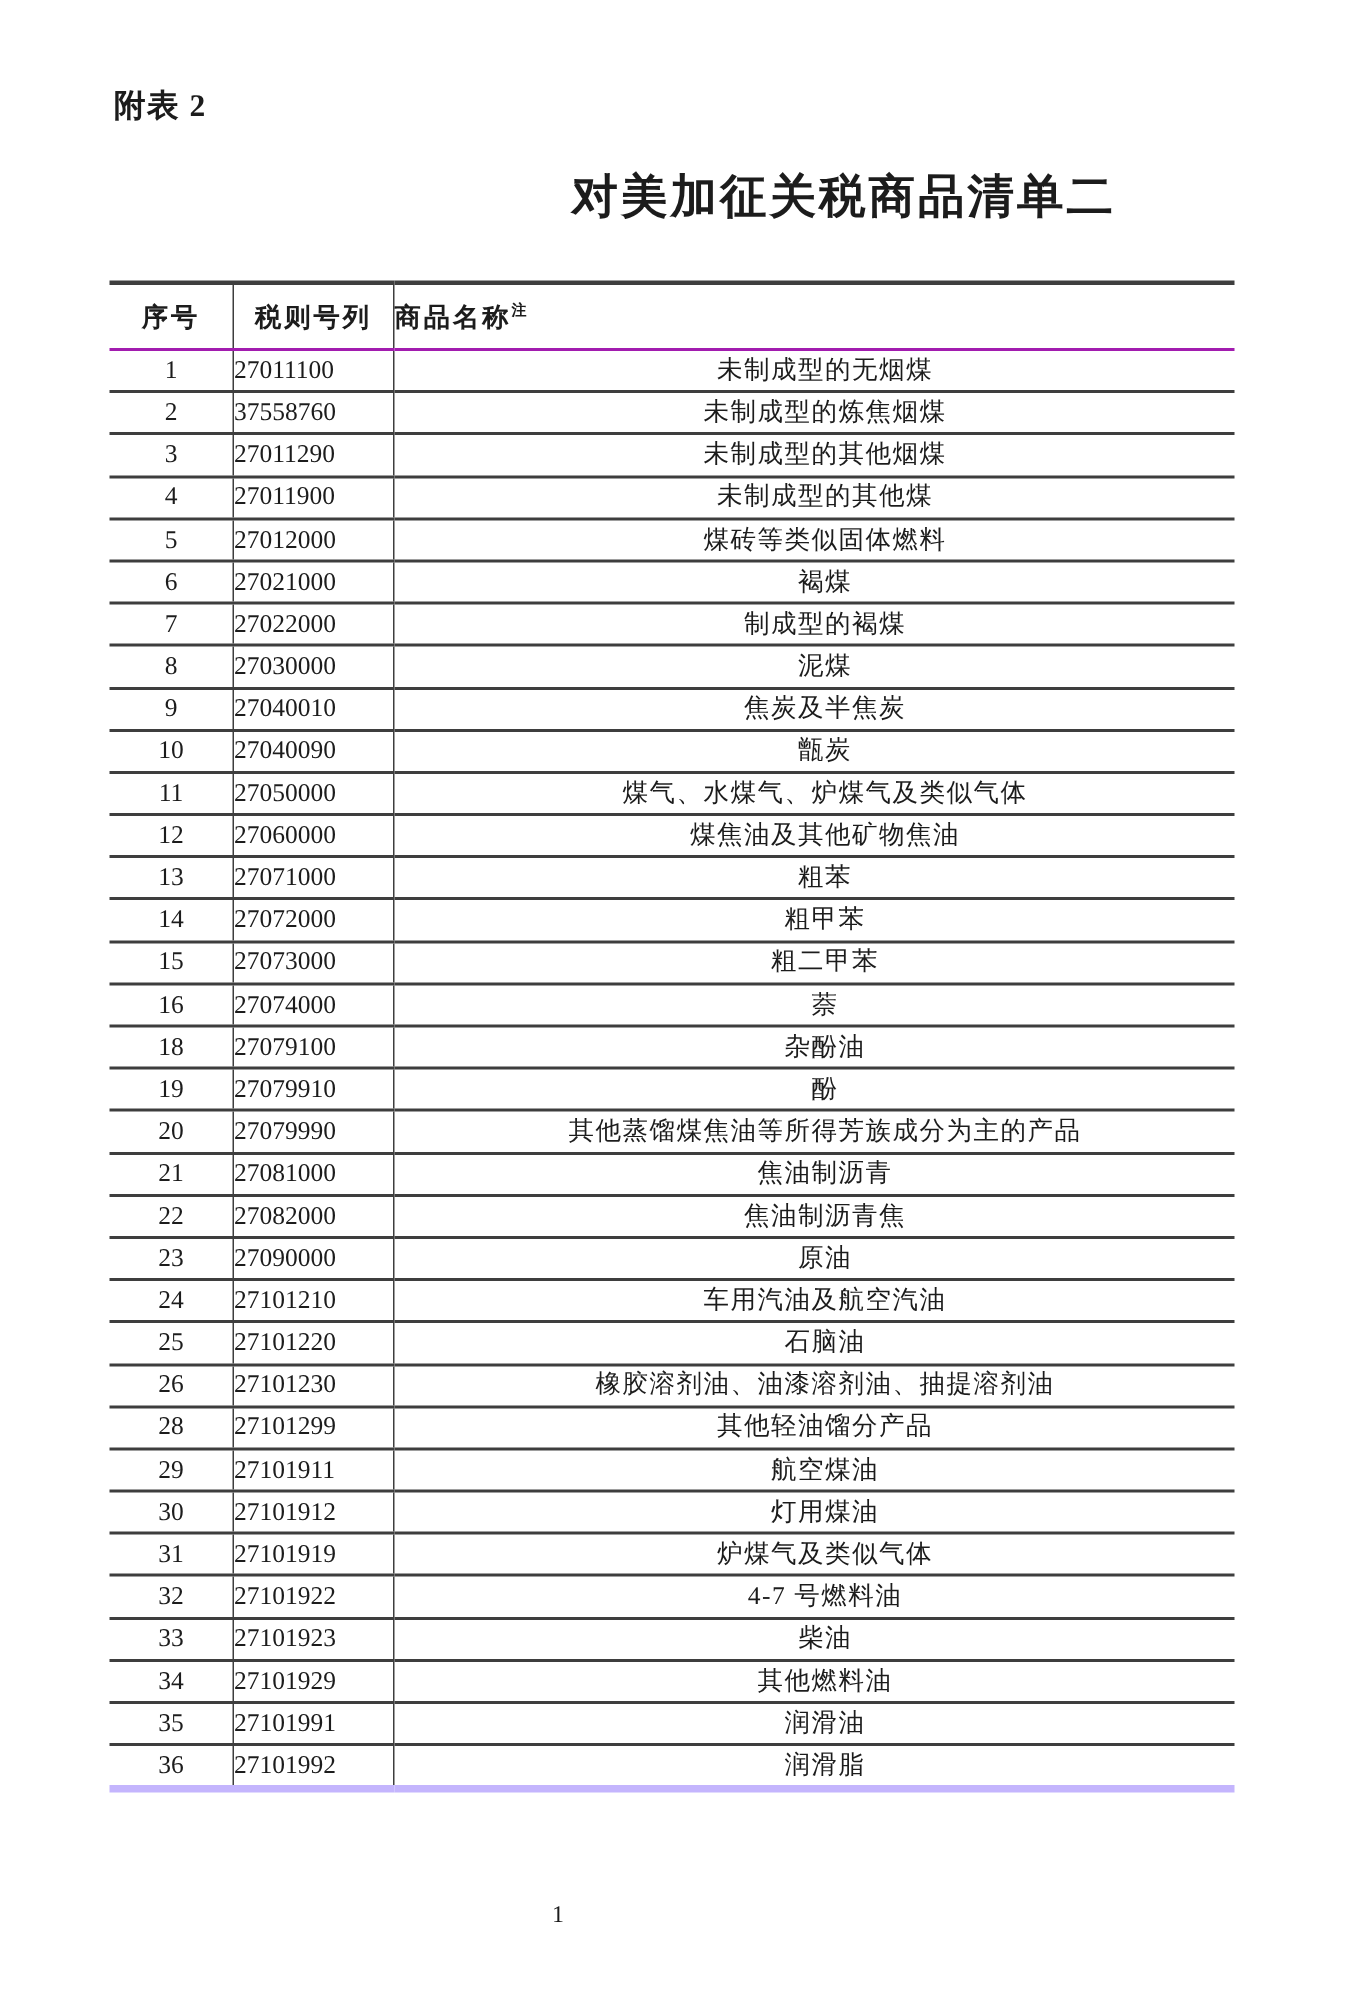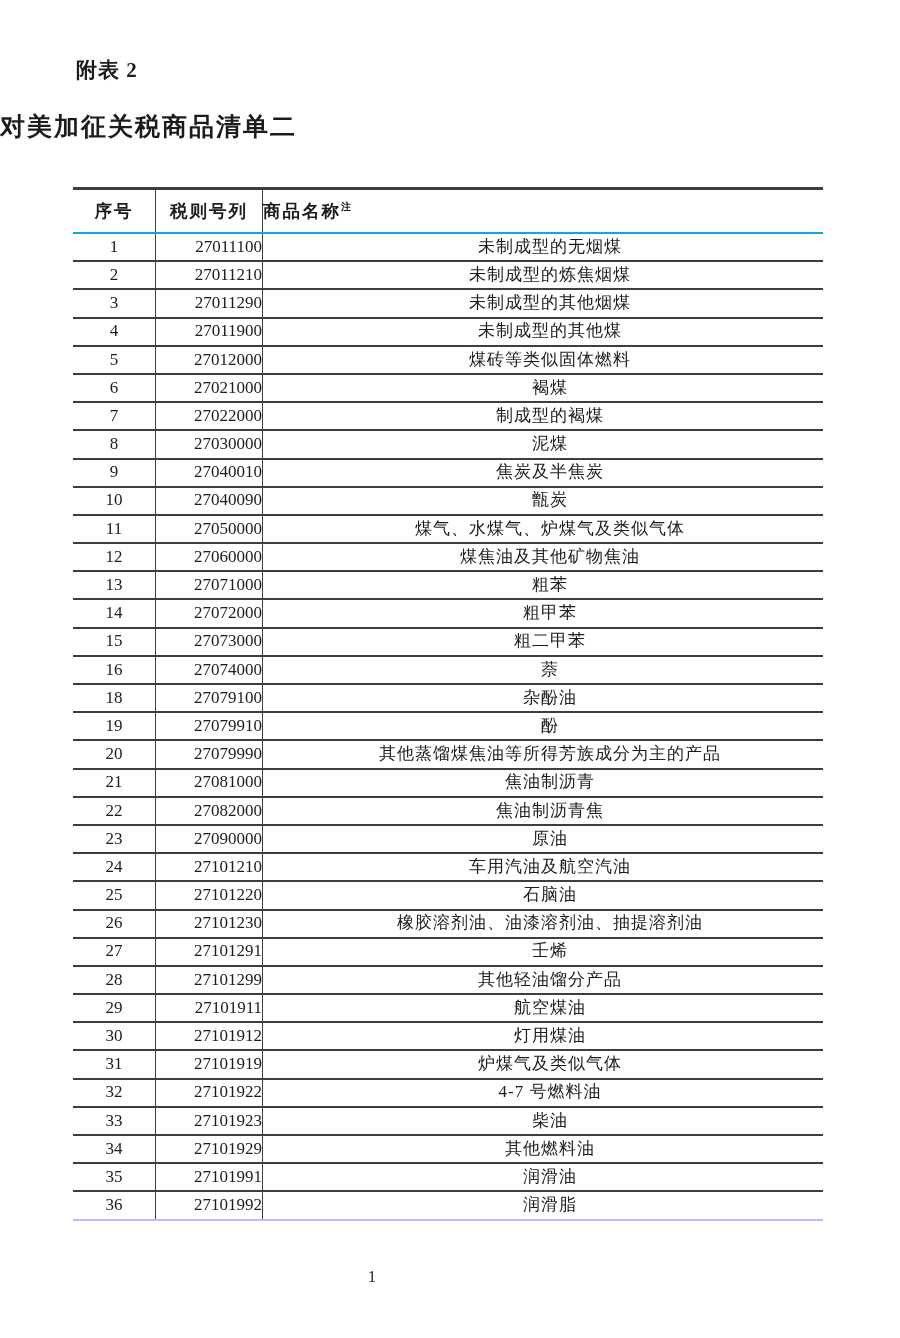--- a/index.html
+++ b/index.html
@@ -28,64 +28,64 @@
     top: 56px;
     font-size: 21px;
     font-weight: bold;
     letter-spacing: 1px;
   }
   .doc-title {
     position: absolute;
     left: 0;
     right: 0;
     top: 110px;
-    text-align: left;
-    font-size: 25px;
+    text-align: right;
+    font-size: 31px;
     font-weight: bold;
     letter-spacing: 2px;
   }
   table.tariff {
     position: absolute;
     left: 73px;
     top: 187px;
     width: 750px;
     border-collapse: collapse;
     table-layout: fixed;
   }
   table.tariff thead th {
     border-top: 3px solid #3e3e3e;
-    border-bottom: 2px solid #0ea5e9;
+    border-bottom: 2px solid #a21caf;
     height: 42px;
     font-size: 17.5px;
     font-weight: bold;
     text-align: center;
     letter-spacing: 2px;
     padding: 0;
     vertical-align: middle;
   }
   table.tariff tbody td {
     border-bottom: 2px solid #3e3e3e;
     height: 26.2px;
     font-size: 17px;
     padding: 0;
     vertical-align: middle;
     line-height: 1.1;
   }
   table.tariff tbody tr:last-child td {
-    border-bottom: 2px solid #c4b5fd;
+    border-bottom: 5px solid #c4b5fd;
   }
   .col-index {
     width: 82px;
     border-right: 1.5px solid #3e3e3e;
     text-align: center;
   }
   .col-code {
     width: 106px;
     border-right: 1.5px solid #3e3e3e;
-    text-align: right;
+    text-align: left;
   }
   .col-name {
     text-align: center;
     padding-left: 14px !important;
     letter-spacing: 1px;
   }
   th.col-name sup {
     font-size: 10px;
     font-weight: bold;
     letter-spacing: 0;
@@ -120,21 +120,21 @@
       </tr>
     </thead>
     <tbody>
         <tr>
     <td class="col-index">1</td>
     <td class="col-code">27011100</td>
     <td class="col-name">未制成型的无烟煤</td>
   </tr>
         <tr>
     <td class="col-index">2</td>
-    <td class="col-code">27011210</td>
+    <td class="col-code">37558760</td>
     <td class="col-name">未制成型的炼焦烟煤</td>
   </tr>
         <tr>
     <td class="col-index">3</td>
     <td class="col-code">27011290</td>
     <td class="col-name">未制成型的其他烟煤</td>
   </tr>
         <tr>
     <td class="col-index">4</td>
     <td class="col-code">27011900</td>
@@ -239,25 +239,20 @@
     <td class="col-index">25</td>
     <td class="col-code">27101220</td>
     <td class="col-name">石脑油</td>
   </tr>
         <tr>
     <td class="col-index">26</td>
     <td class="col-code">27101230</td>
     <td class="col-name">橡胶溶剂油、油漆溶剂油、抽提溶剂油</td>
   </tr>
         <tr>
-    <td class="col-index">27</td>
-    <td class="col-code">27101291</td>
-    <td class="col-name">壬烯</td>
-  </tr>
-        <tr>
     <td class="col-index">28</td>
     <td class="col-code">27101299</td>
     <td class="col-name">其他轻油馏分产品</td>
   </tr>
         <tr>
     <td class="col-index">29</td>
     <td class="col-code">27101911</td>
     <td class="col-name">航空煤油</td>
   </tr>
         <tr>

